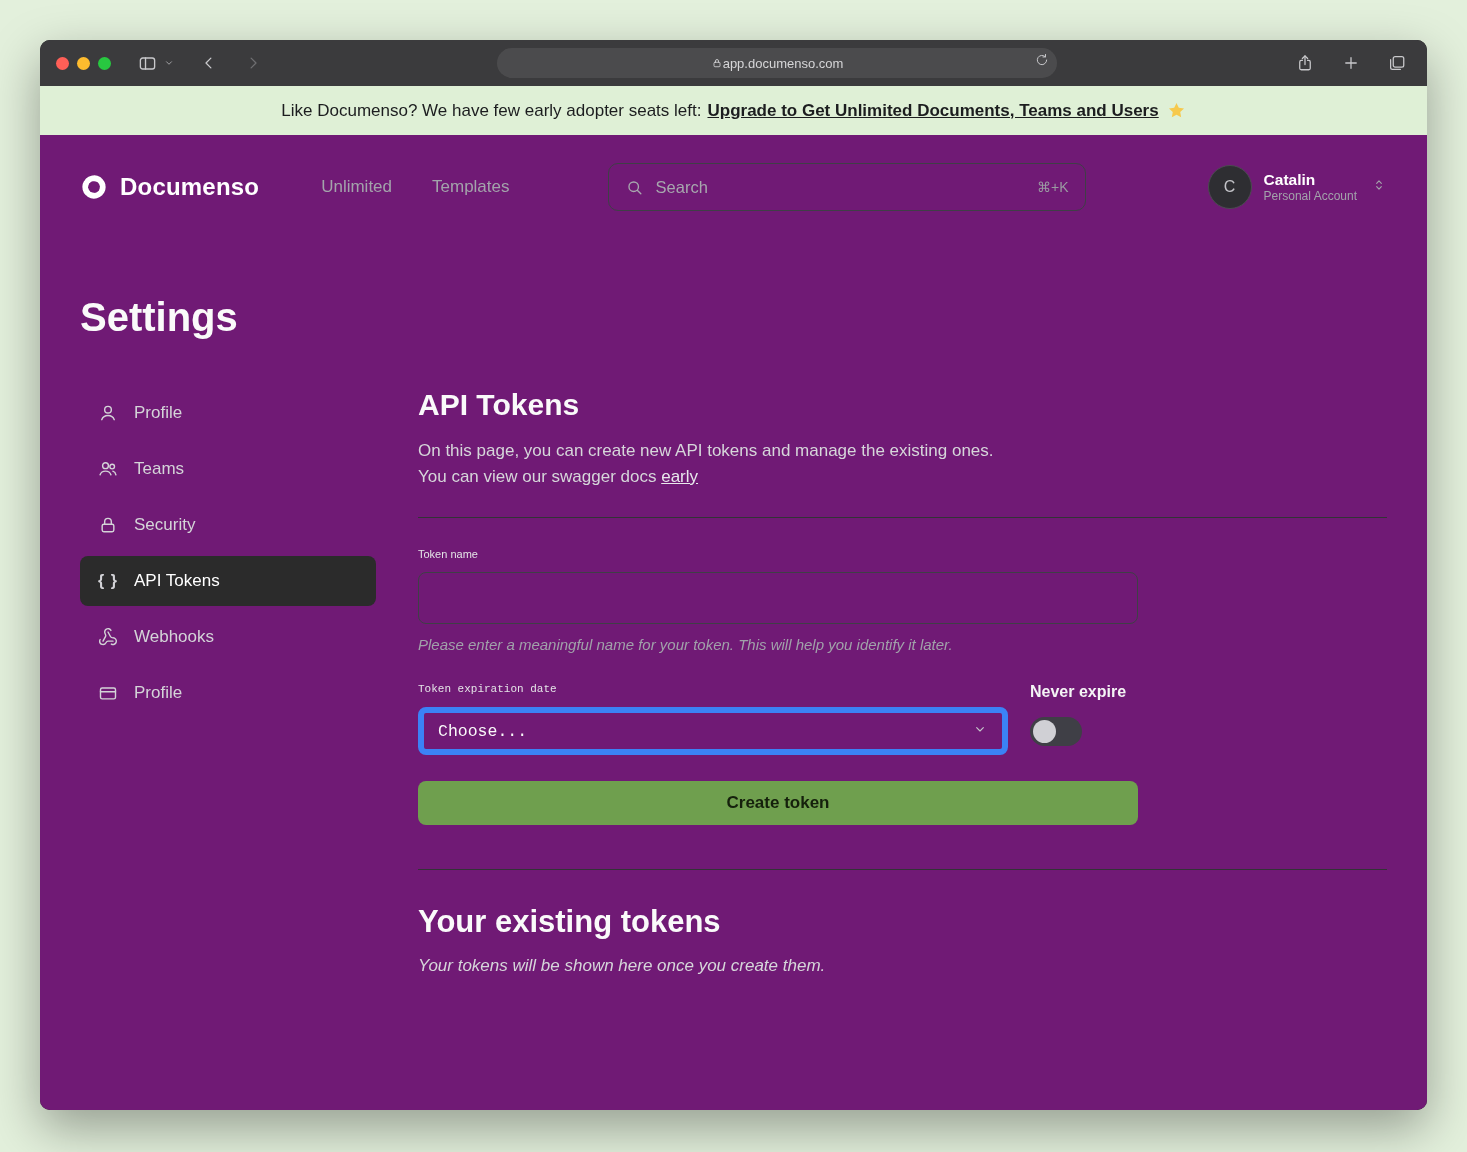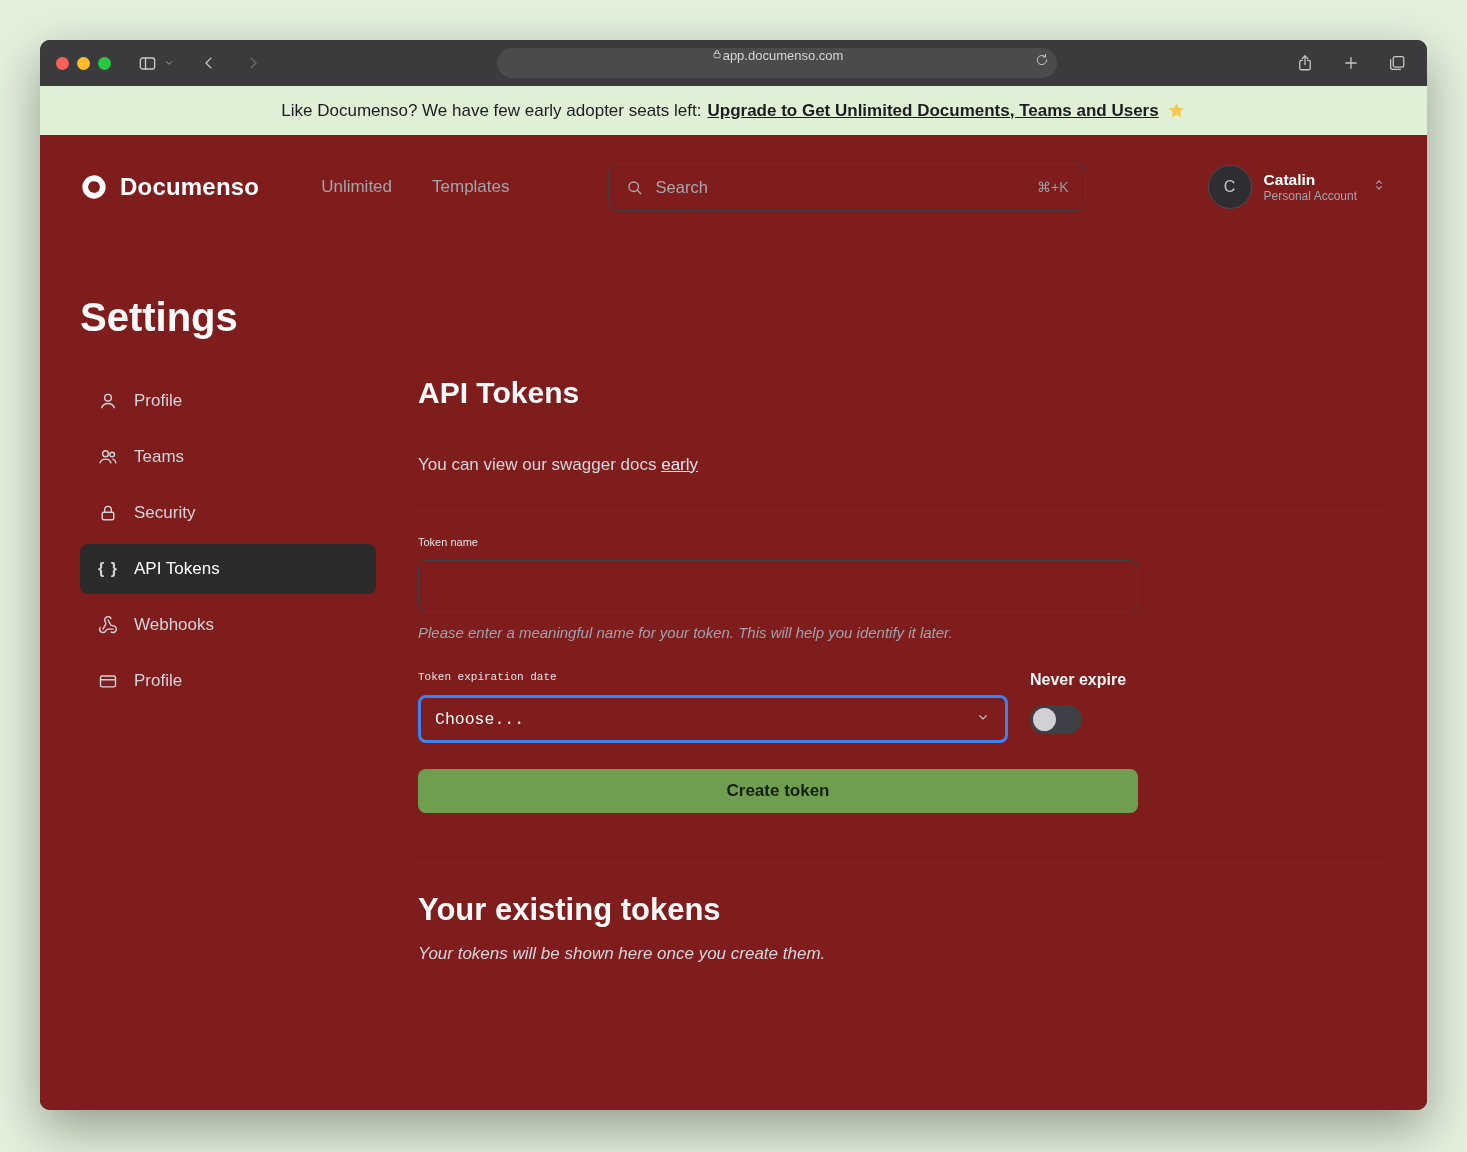--- a/index.html
+++ b/index.html
@@ -30,36 +30,36 @@
   .tl.red { background:#ff5f57; }
   .tl.yellow { background:#febc2e; }
   .tl.green { background:#28c840; }
   .tb-btn { display:flex; align-items:center; justify-content:center; width:28px; height:28px; color:#c9c9cc; }
   .tb-btn.dim { color:#6e6e71; }
   .sidebar-group { display:flex; align-items:center; margin-right:18px; }
   .nav-arrows { display:flex; gap:16px; margin-right:10px; }
   .url-wrap { flex:1; display:flex; justify-content:center; }
   .url-field {
     width:560px; height:30px; background:rgba(255,255,255,0.085);
-    border-radius:15px; display:flex; justify-content:center;
+    border-radius:15px; display:flex; align-items:center; justify-content:center;
     font-size:13px; color:#d6d6d8; position:relative;
   }
   .url-refresh { position:absolute; right:8px; top:5px; color:#c9c9cc; }
   .right-btns { display:flex; gap:18px; margin-left:14px; }
   .ic { fill:none; stroke:currentColor; stroke-width:1.7; stroke-linecap:round; stroke-linejoin:round; }
   
   .banner {
     flex:none; height:49px; background:#dff0d6;
     display:flex; align-items:center; justify-content:center;
     font-size:17px; color:#1c1d1f; gap:6px;
   }
   .banner a { color:#1c1d1f; font-weight:700; text-decoration:underline; }
   .star { width:19px; height:19px; margin-left:2px; }
   
-  .app { flex:1; background:#7f1d1d; color:#e4e4e7; padding:0 40px; overflow:hidden; }
+  .app { flex:1; background:#701a75; color:#e4e4e7; padding:0 40px; overflow:hidden; }
   .app-header { height:104px; display:flex; align-items:center; }
   .brand { display:flex; align-items:center; gap:12px; font-size:24px; font-weight:700; color:#fff; letter-spacing:.2px; }
   .main-nav { display:flex; gap:40px; margin-left:62px; font-size:17px; color:#a3a3ab; }
   .main-nav span { cursor:default; }
   .searchbox {
     margin:0 auto; width:478px; height:48px;
     border:1px solid #3f3f46; border-radius:10px;
     display:flex; align-items:center; padding:0 16px; gap:12px;
     color:#a7a7ae; font-size:16.5px;
   }
@@ -69,21 +69,21 @@
     width:44px; height:44px; border-radius:50%;
     background:#2e2e32; border:1px solid #4b4b50;
     display:flex; align-items:center; justify-content:center;
     color:#c3c3c8; font-size:16px;
   }
   .user-meta { line-height:1.25; }
   .user-name { color:#fff; font-size:15.5px; font-weight:600; }
   .user-sub { color:#a3a3ab; font-size:12px; }
   .updown { color:#a3a3ab; margin-left:2px; }
   .page-title { margin:56px 0 0; font-size:40px; font-weight:700; color:#fafafa; }
-  .content { display:flex; margin-top:36px; }
+  .content { display:flex; margin-top:48px; }
   .side-nav { width:296px; flex:none; display:flex; flex-direction:column; gap:6px; }
   .side-item {
     display:flex; align-items:center; gap:14px;
     padding:15px 16px; border-radius:8px;
     font-size:17px; color:#d4d4d8; cursor:default;
   }
   .side-item .sic { width:24px; display:flex; justify-content:center; color:#d4d4d8; }
   .side-item.active { background:#2b2b2b; color:#fff; }
   .braces { font-size:16px; font-weight:600; letter-spacing:1px; }
   .main-col { flex:1; margin-left:42px; padding-bottom:60px; }
@@ -97,21 +97,21 @@
     width:100%; height:52px; background:transparent;
     border:1px solid #3f3f46; border-radius:8px;
     color:#fff; padding:0 14px; font-size:16px; outline:none;
   }
   .help { font-style:italic; font-size:15px; color:#a1a1aa; margin-top:12px; }
   .exp-row { display:flex; gap:22px; margin-top:30px; align-items:flex-start; }
   .exp-col { flex:1;font-family:Liberation Mono, monospace; }
   .never-col { flex:none; width:108px; }
   .never-label { font-size:16px; font-weight:700; color:#f4f4f5; }
   .select {
-    height:48px; border:3px solid #3b82f6; border-radius:8px;
+    height:48px; border:6px solid #3b82f6; border-radius:8px;
     display:flex; align-items:center; justify-content:space-between;
     padding:0 14px; font-size:16.5px; color:#fafafa; cursor:default;
   }
   .select .chev { color:#c4c4ca; }
   .toggle {
     margin-top:16px; width:52px; height:29px; border-radius:15px;
     background:#3f3f46; position:relative; cursor:pointer;
   }
   .knob {
     position:absolute; left:3px; top:3px; width:23px; height:23px;
@@ -300,21 +300,21 @@
                 <line x1="3" y1="10.5" x2="21" y2="10.5"></line>
               </svg>
           </span>
           <span>Profile</span>
         </div>
       </nav>
 
       <div class="main-col">
         <h2 class="api-title">API Tokens</h2>
         <p class="desc">
-          <br>
+          <span>On this page, you can create new API tokens and manage the existing ones.</span><br>
           <span>You can view our swagger docs </span><a href="#">early</a>
         </p>
         <hr class="rule">
 
         <div class="form">
           <label class="f-label">Token name</label>
           <input class="token-input" type="text" style="">
           <div class="help">Please enter a meaningful name for your token. This will help you identify it later.</div>
 
           <div class="exp-row">

